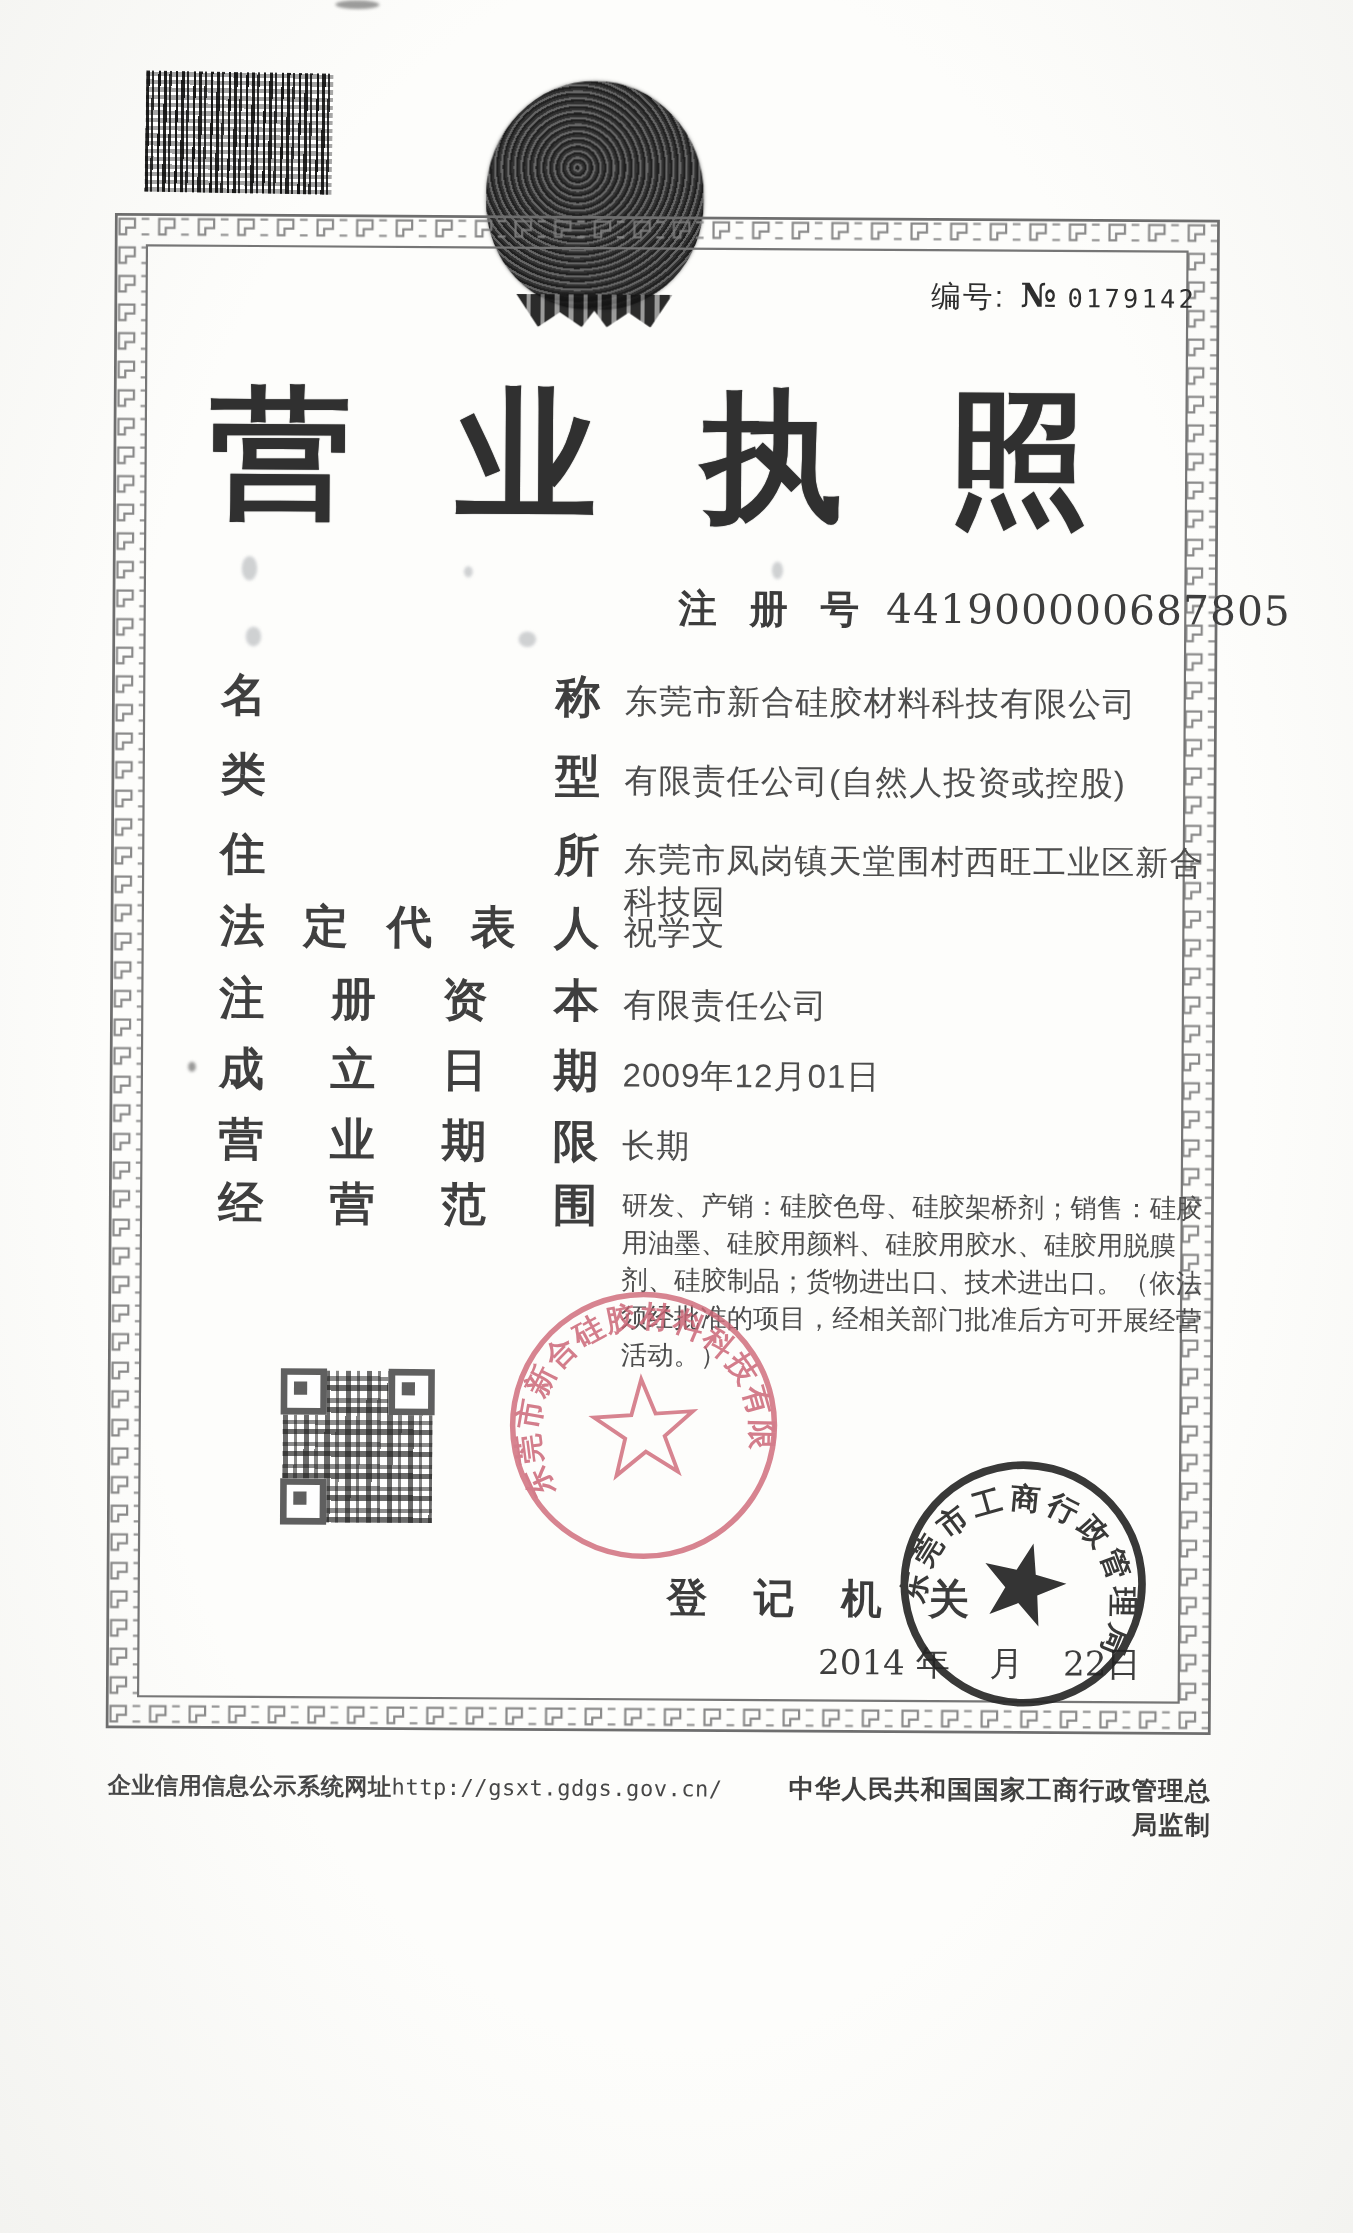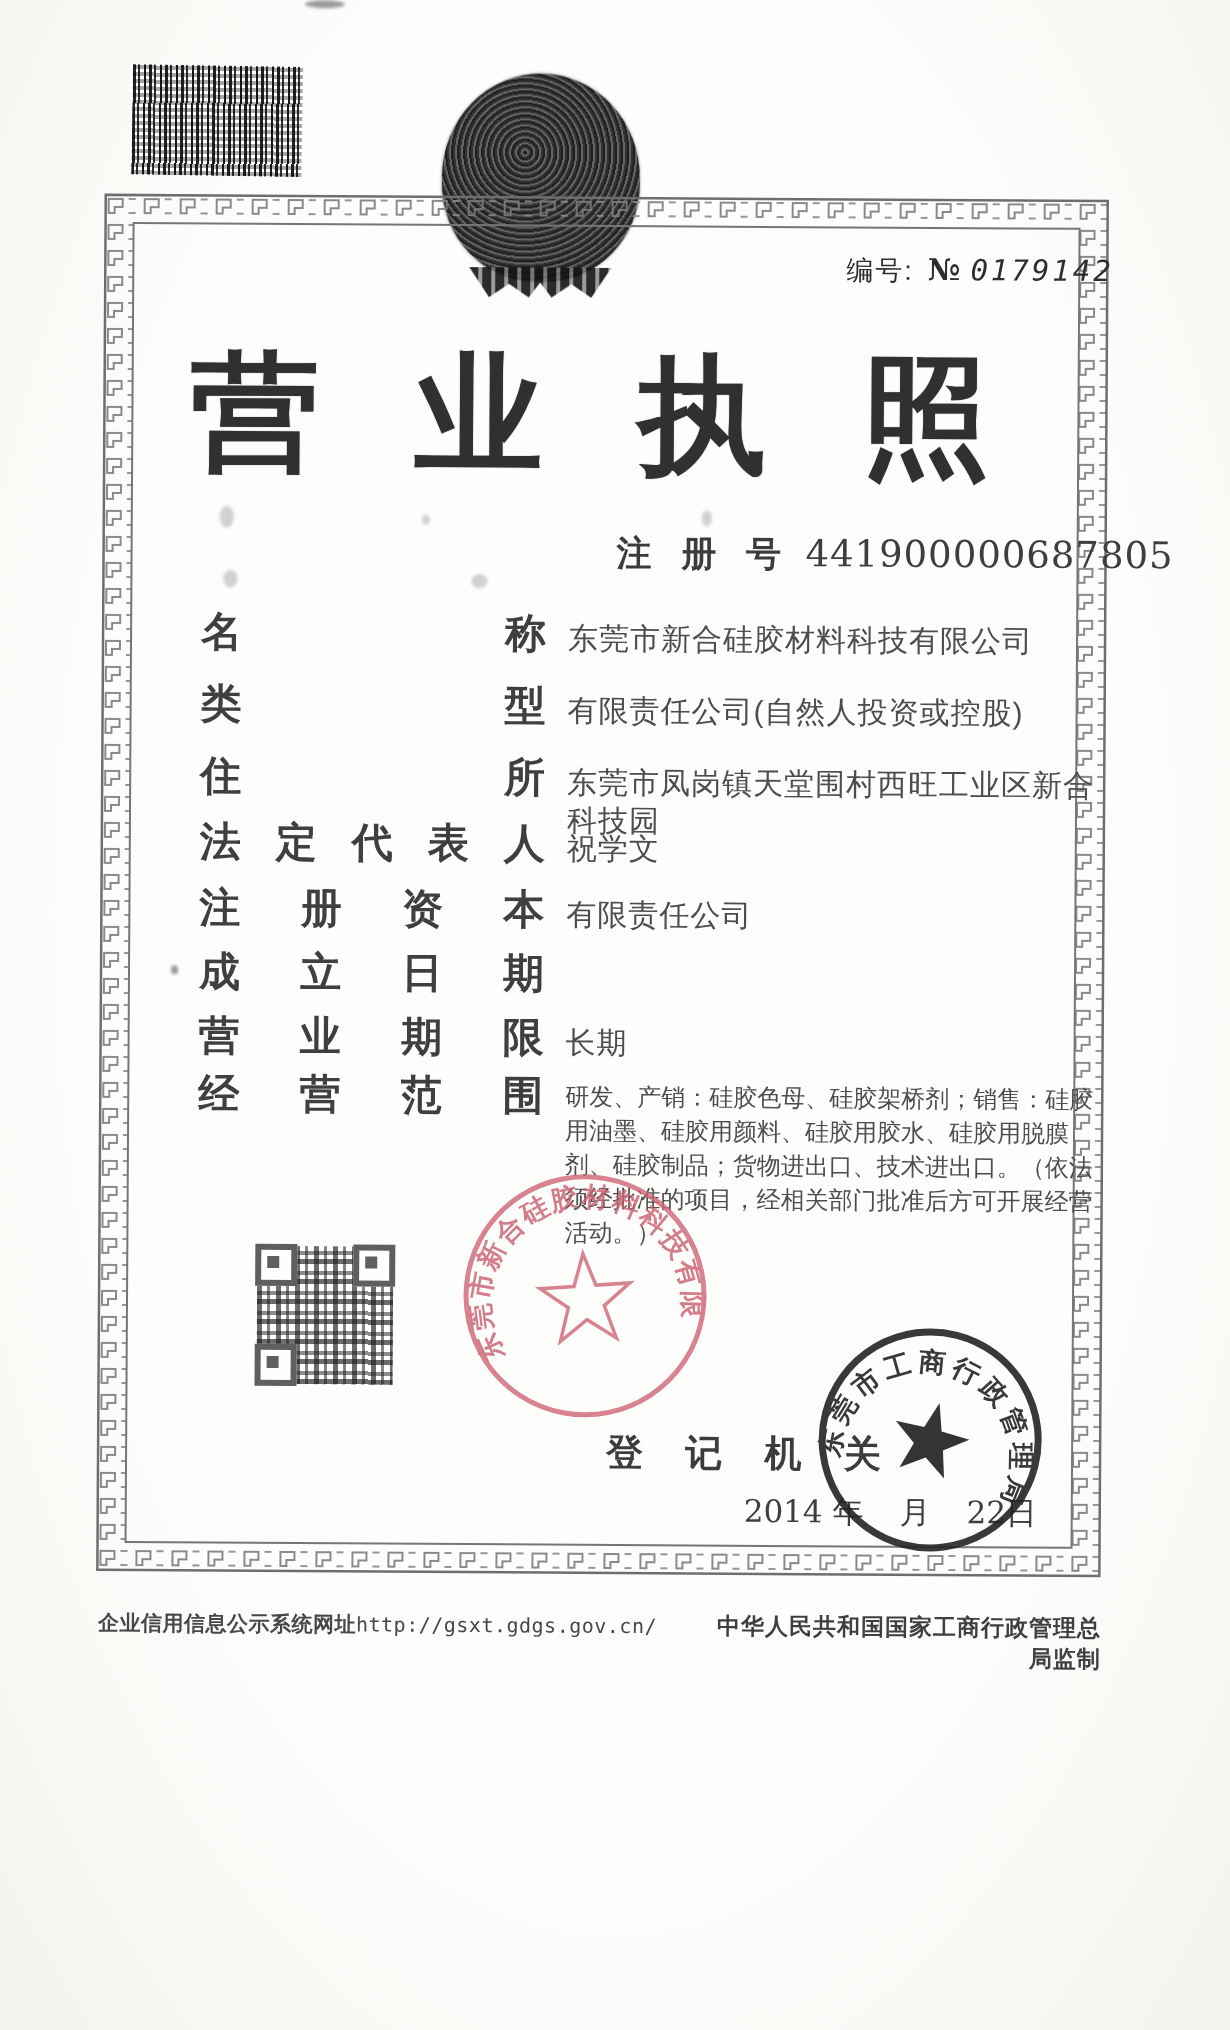--- a/index.html
+++ b/index.html
@@ -36,21 +36,21 @@
   .emblem::after{
     content:"";position:absolute;left:28px;bottom:-16px;width:142px;height:30px;
     background:
       repeating-linear-gradient(90deg, rgba(25,25,25,.9) 0 9px, rgba(130,130,130,.8) 9px 13px);
     clip-path:polygon(0 0,100% 0,86% 100%,72% 55%,58% 100%,50% 50%,42% 100%,28% 55%,14% 100%,0 0);
   }
 
   
   .serial{left:843px;top:250px;font-size:27px;letter-spacing:2px;color:#2e2e2e;white-space:nowrap;}
   .serial .no-sym{font-family:"DejaVu Serif", serif;font-weight:bold;font-size:30px;margin:0 8px 0 14px;}
-  .serial .digits{font-family:"DejaVu Sans Mono", monospace;font-size:29px;letter-spacing:3px;font-style:italic;}
+  .serial .digits{font-family:"DejaVu Sans Mono", monospace;font-size:23px;letter-spacing:3px;}
 
   
   .title{
     left:100px;top:330px;width:1006px;text-align:center;
     font-size:128px;font-weight:bold;color:#343434;
     letter-spacing:30px;white-space:nowrap;
     text-shadow:0 0 1px rgba(40,40,40,.7);
     filter:contrast(1.05);
     font-family:"Liberation Sans", sans-serif;
   }
@@ -148,20 +148,21 @@
   <div class="abs frow" style="top:824px;">
     <div class="flabel">法定代表人</div>
     <div class="fvalue">祝学文</div>
   </div>
   <div class="abs frow" style="top:890px;">
     <div class="flabel">注册资本</div>
     <div class="fvalue">有限责任公司</div>
   </div>
   <div class="abs frow" style="top:954px;">
     <div class="flabel">成立日期</div>
+    <div class="fvalue">2009年12月01日</div>
   </div>
   <div class="abs frow" style="top:1018px;">
     <div class="flabel">营业期限</div>
     <div class="fvalue">长期</div>
   </div>
   <div class="abs frow" style="top:1076px;">
     <div class="flabel">经营范围</div>
     <div class="fvalue small">研发、产销：硅胶色母、硅胶架桥剂；销售：硅胶用油墨、硅胶用颜料、硅胶用胶水、硅胶用脱膜剂、硅胶制品；货物进出口、技术进出口。（依法须经批准的项目，经相关部门批准后方可开展经营活动。）</div>
   </div>
 

